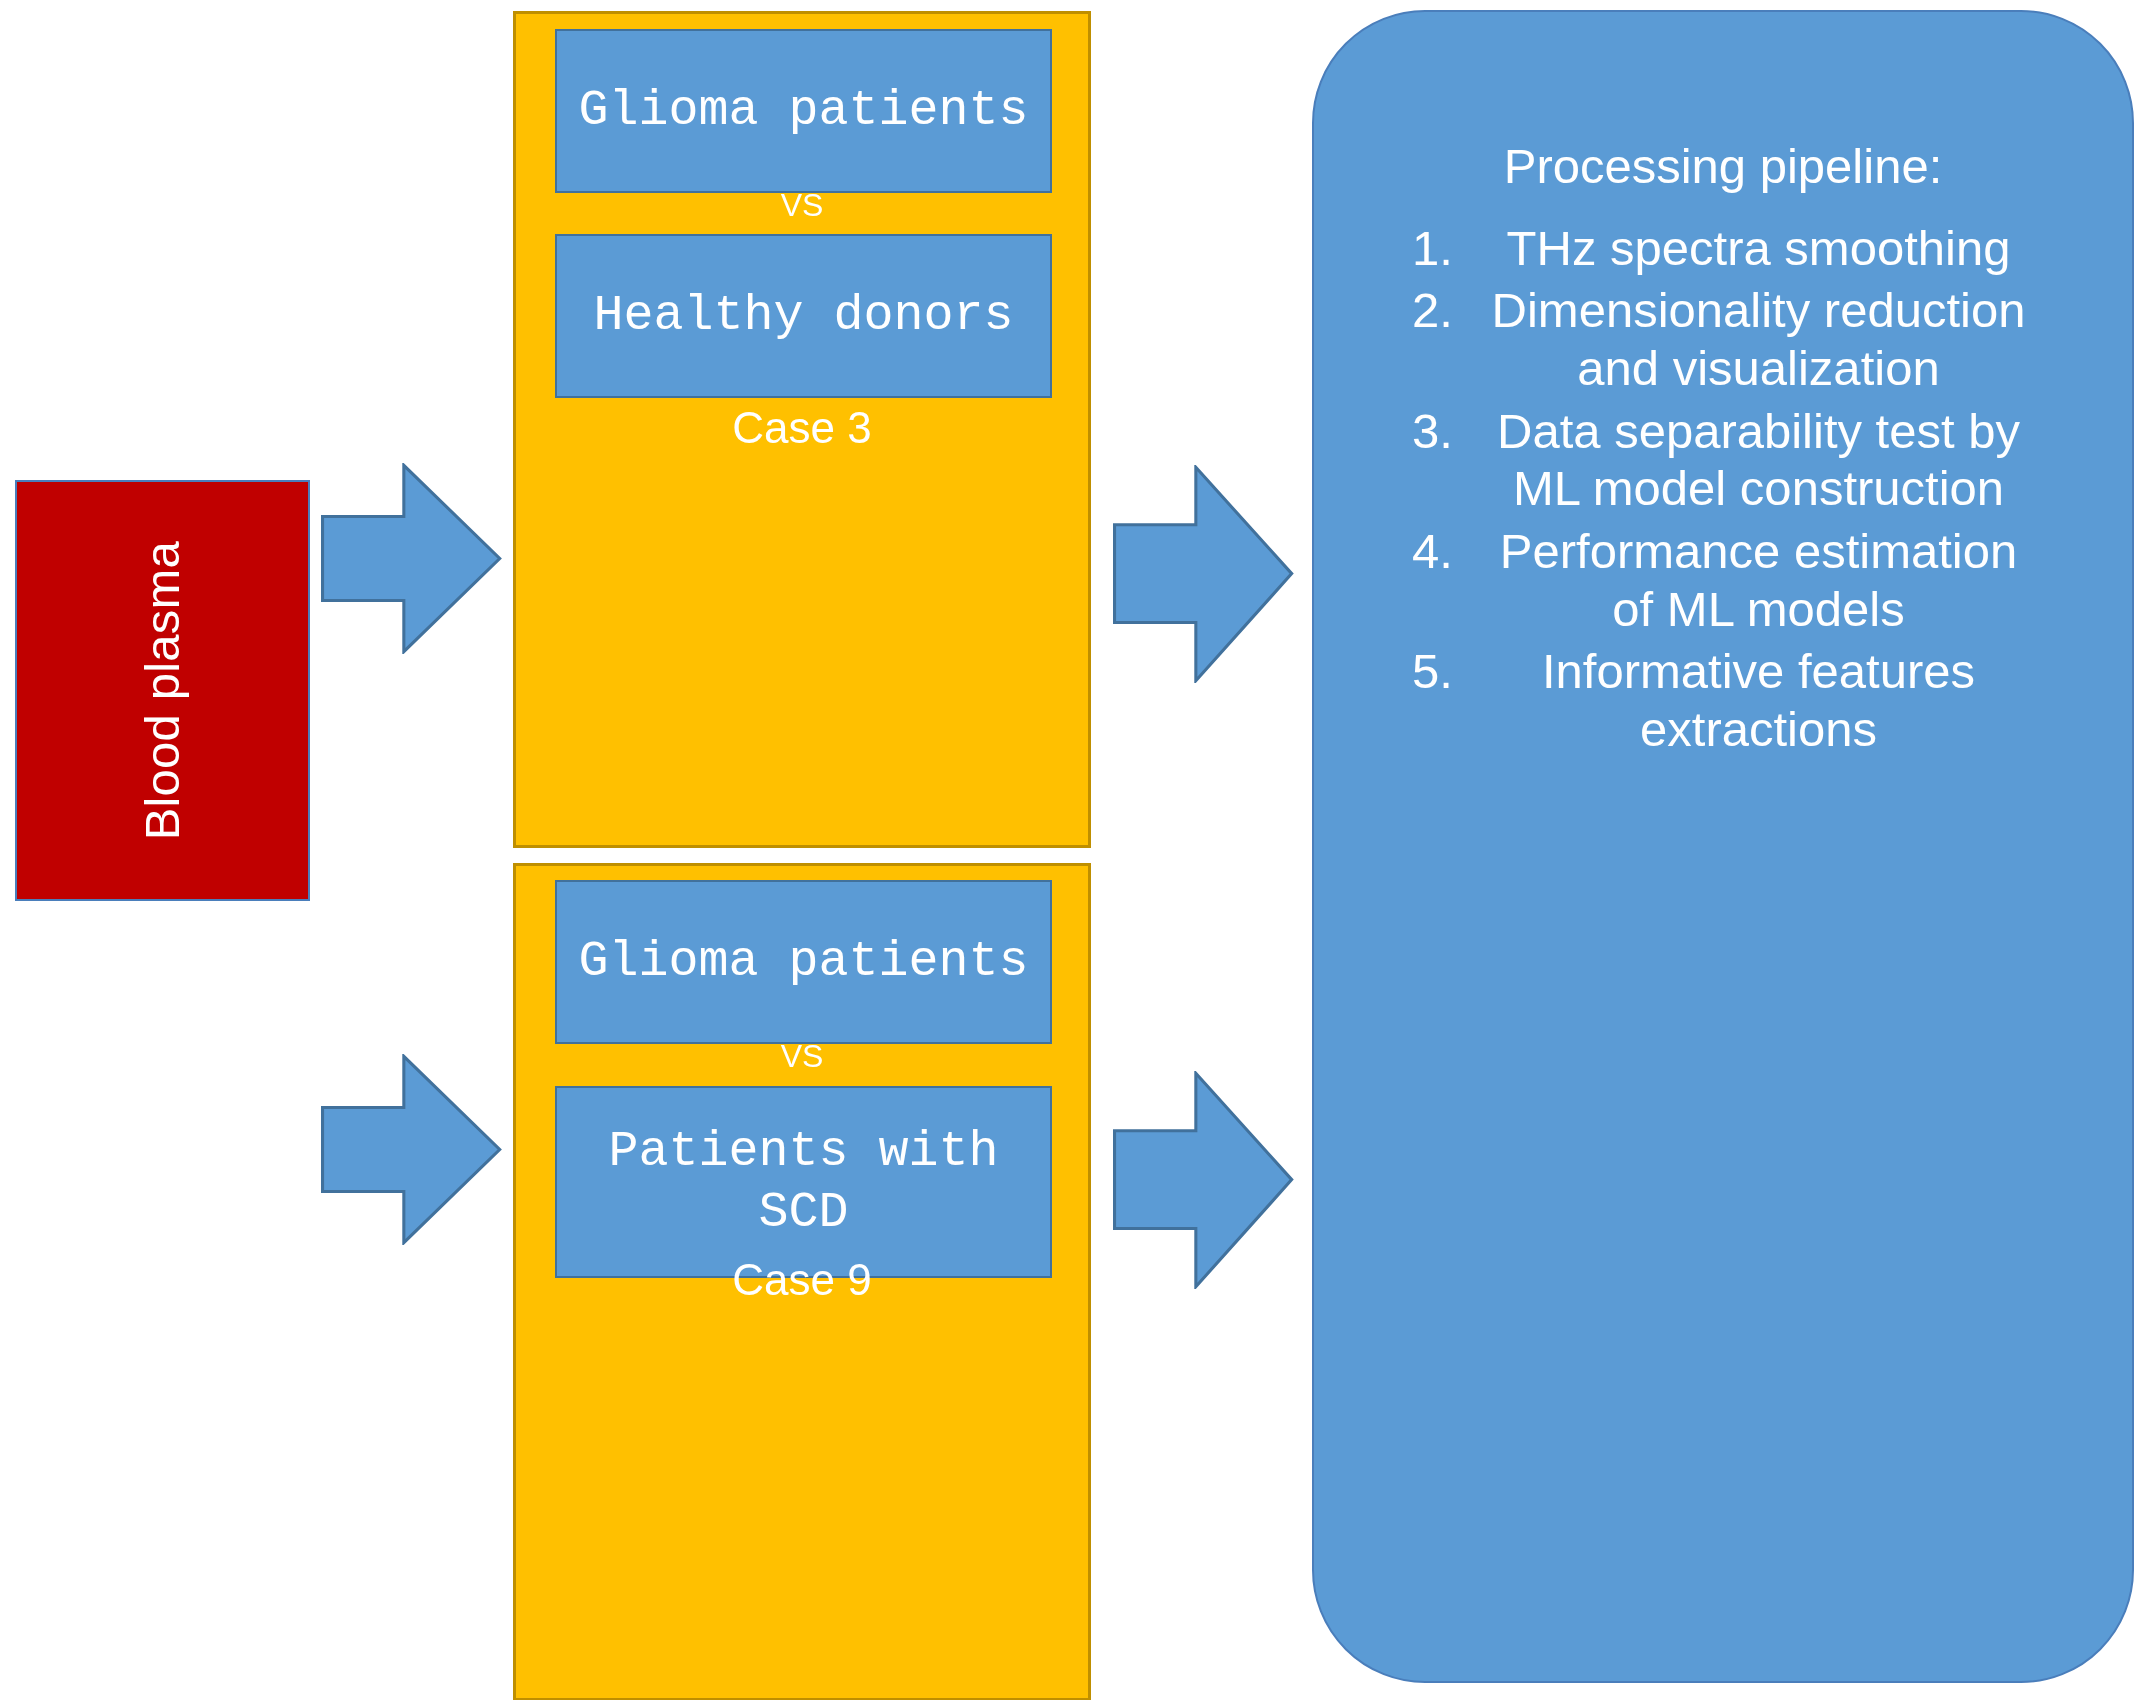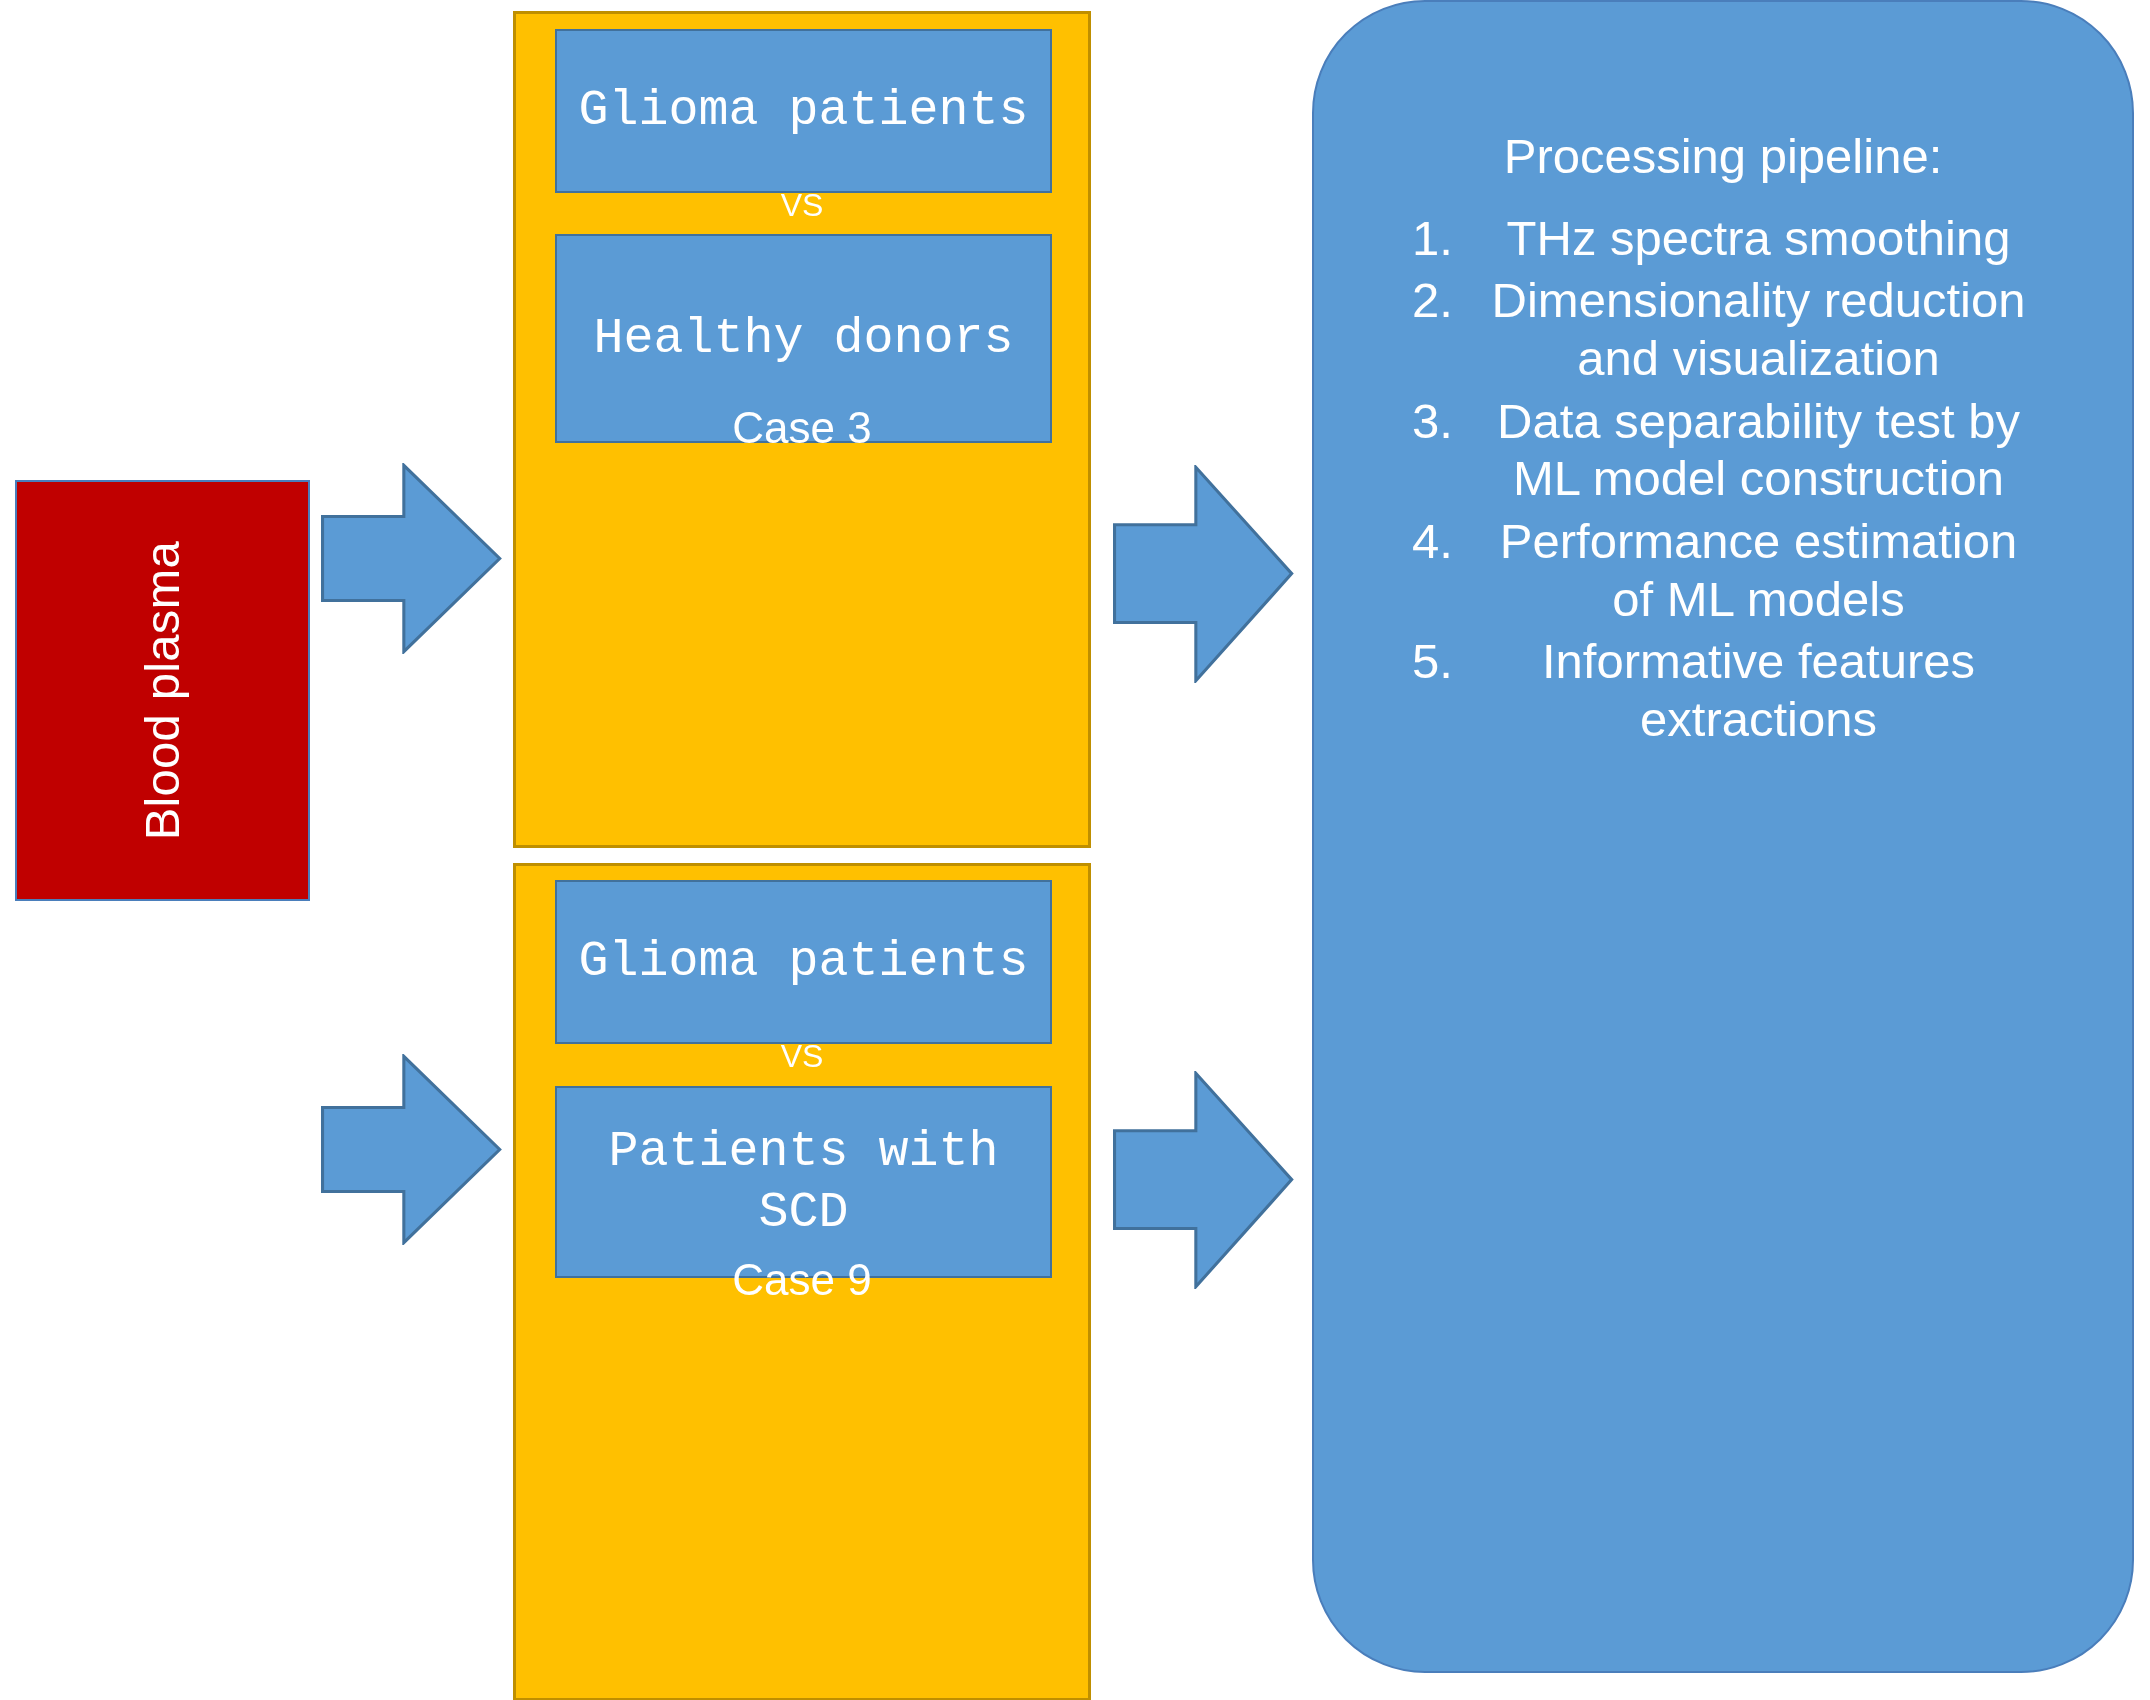--- a/index.html
+++ b/index.html
@@ -78,21 +78,21 @@
   }
   .group-box .group-label {
     color: #ffffff;
     font-size: 50px;
     line-height: 1.22;
     padding: 0 10.7px;
   }
 
   
   #case-1 .group-box.top    { top: 15.3px;  height: 164px; }
-  #case-1 .group-box.bottom { top: 220px; height: 209px; }
+  #case-1 .group-box.bottom { top: 220px; height: 164px; }
   #case-1 .vs-label  { top: 174px; }
   #case-1 .case-name { top: 390px; }
 
   
   #case-2 .group-box.top    { top: 13.8px;  height: 164px; }
   #case-2 .group-box.bottom { top: 220px; height: 192px; }
   #case-2 .vs-label  { top: 173px; }
   #case-2 .case-name { top: 390px; }
 
   .vs-label, .case-name {
@@ -103,21 +103,21 @@
     color: #ffffff;
     font-size: 32px;
     line-height: 1.1;
   }
   .case-name { font-size: 44px; }
 
   
   .pipeline-panel {
     position: absolute;
     left: 1312px;
-    top: 0;
+    top: 10px;
     width: 822px;
     height: 1673px;
     background: #5B9BD5;
     border: 2.3px solid #4A7EBB;
     box-sizing: border-box;
     border-radius: 113px;
     color: #ffffff;
     overflow: hidden;
   }
   .pipeline-inner {

